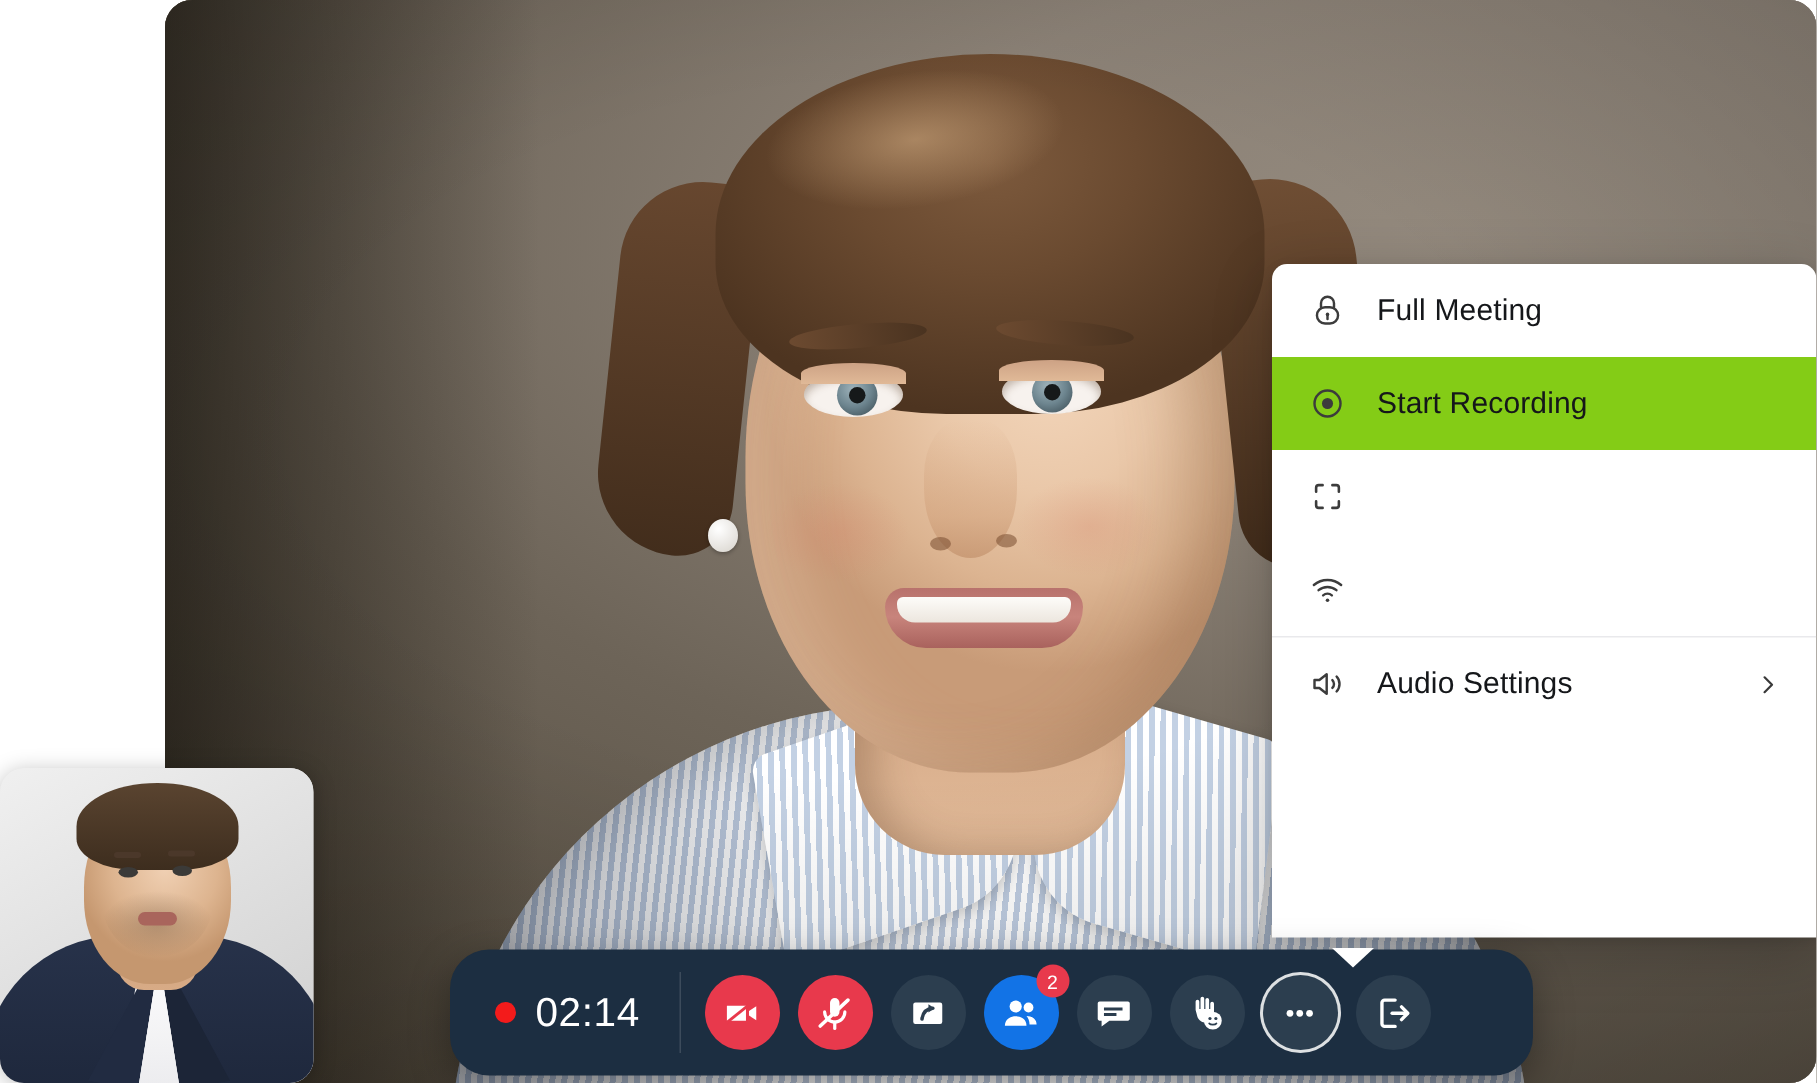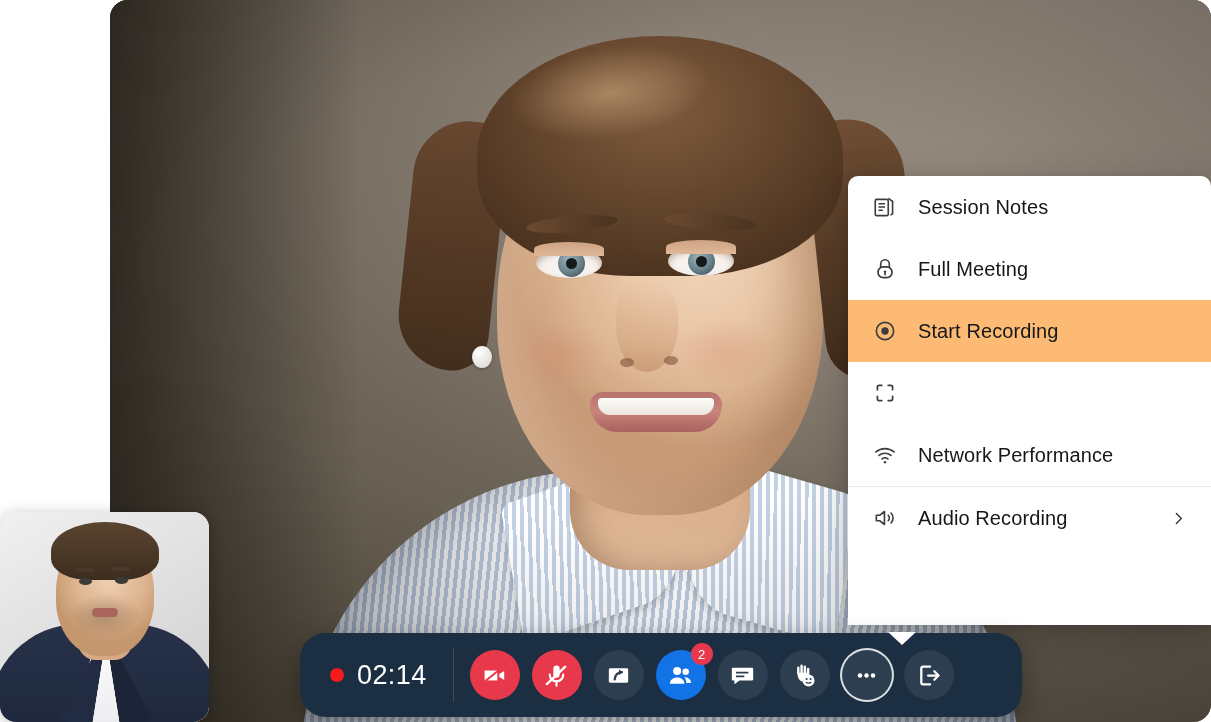--- a/index.html
+++ b/index.html
@@ -158,21 +158,21 @@
     position:absolute;left:848px;top:176px;width:363px;height:449px;
     background:#ffffff;border-radius:10px 10px 0 0;
     box-shadow:0 10px 40px rgba(0,0,0,.22), 0 2px 8px rgba(0,0,0,.10);
     overflow:hidden;
   }
   .menu-item{
     display:flex;align-items:center;gap:0;
     height:62px;padding:0 24px 0 24px;
     cursor:default;position:relative;
   }
-  .menu-item.highlight{background:#fdba74;}
+  .menu-item.highlight{background:#84cc16;}
   .mi-icon{width:46px;flex:0 0 46px;display:flex;align-items:center;color:#3c3c3c;}
   .mi-label{
     font-size:20px;color:#15171a;letter-spacing:.1px;
     font-family:"Liberation Sans", sans-serif;
     white-space:nowrap;
   }
   .mi-chevron{margin-left:auto;color:#3a3a3a;display:flex;align-items:center;}
   .menu-divider{height:1px;background:#e9e9ec;margin:0 0px;}
 
   
@@ -269,31 +269,20 @@
     <div class="th-eye l"></div>
     <div class="th-eye r"></div>
     <div class="th-beard"></div>
     <div class="th-mouth"></div>
   </div>
 
   <div class="menu" id="menu-root">
       <div class="menu-item">
         <span class="mi-icon">
           <svg width="26" height="26" viewBox="0 0 24 24" fill="none" stroke="currentColor" stroke-width="1.5">
-            <rect x="3" y="5" width="12" height="15" rx="1.4"></rect>
-            <path d="M6 9h6M6 12h6M6 15h4"></path>
-            <path d="M17 5.5l2 1.2v11.6l-2 1.2" stroke-linejoin="round"></path>
-            <path d="M15 4.2l2.2 1.1"></path>
-          </svg>
-        </span>
-        <span class="mi-label">Session Notes</span>
-      </div>
-      <div class="menu-item">
-        <span class="mi-icon">
-          <svg width="26" height="26" viewBox="0 0 24 24" fill="none" stroke="currentColor" stroke-width="1.5">
             <path d="M8 10V7.5a4 4 0 018 0V10" stroke-linecap="round"></path>
             <rect x="5.5" y="10" width="13" height="10" rx="5"></rect>
             <circle cx="12" cy="14.4" r="1.1" fill="currentColor" stroke="none"></circle>
             <path d="M12 15.2v2" stroke-linecap="round"></path>
           </svg>
         </span>
         <span class="mi-label">Full Meeting</span>
       </div>
       <div class="menu-item highlight">
         <span class="mi-icon">
@@ -316,32 +305,31 @@
       </div>
       <div class="menu-item">
         <span class="mi-icon">
           <svg width="26" height="26" viewBox="0 0 24 24" fill="none" stroke="currentColor" stroke-width="1.5" stroke-linecap="round">
             <path d="M3.6 9.2a13 13 0 0116.8 0"></path>
             <path d="M6.5 12.4a8.6 8.6 0 0111 0"></path>
             <path d="M9.3 15.6a4.3 4.3 0 015.4 0"></path>
             <circle cx="12" cy="18.6" r="1.1" fill="currentColor" stroke="none"></circle>
           </svg>
         </span>
-        <span class="mi-label">Network Performance</span>
       </div>
       <div class="menu-divider"></div>
       <div class="menu-item">
         <span class="mi-icon">
           <svg width="26" height="26" viewBox="0 0 24 24" fill="none" stroke="currentColor" stroke-width="1.5" stroke-linejoin="round">
             <path d="M4 9.5h3L11.5 6v12L7 14.5H4z"></path>
             <path d="M15 9.6a3.4 3.4 0 010 4.8" stroke-linecap="round"></path>
             <path d="M17.6 7.4a6.8 6.8 0 010 9.2" stroke-linecap="round"></path>
           </svg>
         </span>
-        <span class="mi-label">Audio Recording</span>
+        <span class="mi-label">Audio Settings</span>
         <span class="mi-chevron">
           <svg width="17" height="17" viewBox="0 0 24 24" fill="none" stroke="currentColor" stroke-width="2.1" stroke-linecap="round" stroke-linejoin="round">
             <path d="M9 5l7 7-7 7"></path>
           </svg>
         </span>
       </div>
     </div>
 
   <div class="toolbar">
     <div class="tb-caret"></div>

